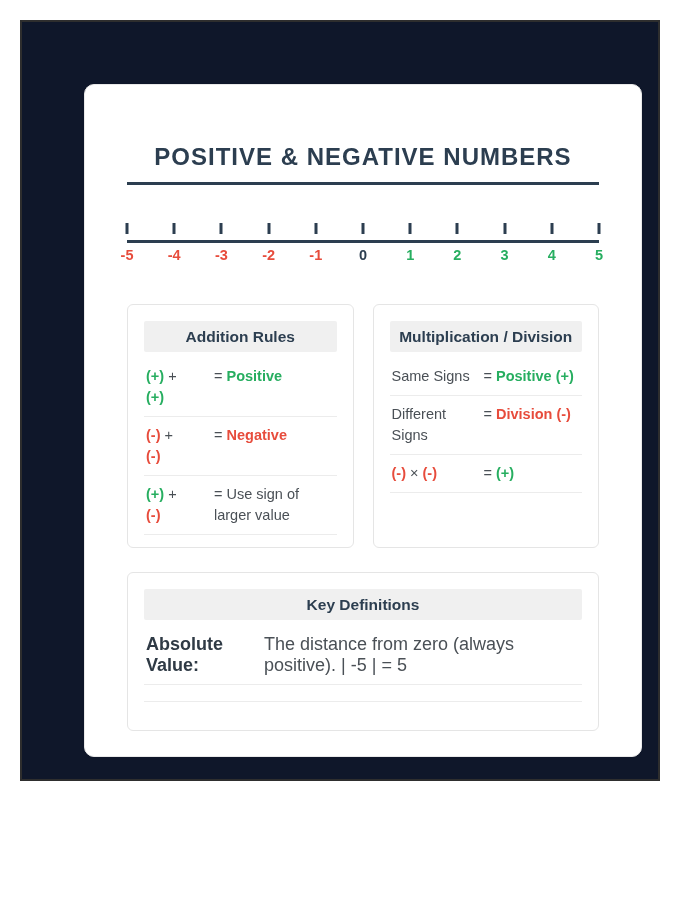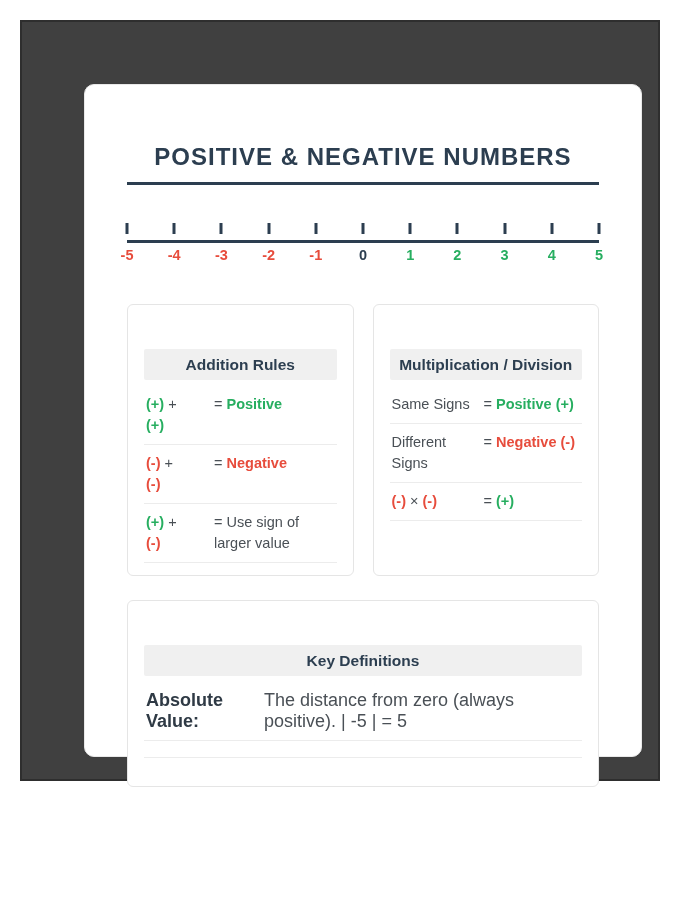--- a/index.html
+++ b/index.html
@@ -10,21 +10,21 @@
     --strip:#f0f0f0;
     --sep:#ececec;
     --cardborder:#e5e5e5;
   }
   *{margin:0;padding:0;box-sizing:border-box;}
   html,body{width:700px;height:900px;background:#ffffff;
     font-family:"Liberation Sans","DejaVu Sans",sans-serif;color:var(--body);}
   body{position:relative;overflow:hidden;}
 
   .page-frame{position:absolute;left:20px;top:20px;width:640px;height:761px;
-    border:2px solid #2e2e2e;background:#404040;}
+    border:2px solid #2e2e2e;background:#0f172a;}
 
   .sheet{position:absolute;left:62px;top:62px;width:558px;height:673px;
     background:#fff;border:1px solid #e9e9e9;border-radius:10px;
     box-shadow:0 1px 3px rgba(0,0,0,0.04);}
   .sheet-inner{padding:57px 42px 0 42px;}
 
   .page-title{font-size:24px;font-weight:800;letter-spacing:1px;color:var(--navy);
     text-align:center;line-height:29px;}
   .title-rule{height:3px;background:var(--navy);margin-top:11px;}
 
@@ -43,21 +43,21 @@
   .tone-red{color:var(--red);}
   .tone-dark{color:var(--body);}
   .tone-navy{color:var(--navy);}
   .bold{font-weight:700;}
 
   
   .cards-row{margin-top:36px;display:flex;gap:19px;align-items:stretch;}
   .card{flex:1;background:#fff;border:1px solid var(--cardborder);border-radius:6px;
     padding:16px 16px 12px 16px;}
   .card-header{background:var(--strip);color:var(--navy);font-weight:700;
-    font-size:15.5px;line-height:21px;text-align:center;padding:5px 2px;border-radius:2px;margin-top:28px;}
+    font-size:15.5px;line-height:21px;text-align:center;padding:5px 2px;border-radius:2px;}
   .rows{margin-top:6px;}
   .rule-row{display:flex;padding:8px 2px;border-bottom:1px solid var(--sep);
     font-size:14.5px;line-height:21px;}
   .rr-left{flex:none;}
   .add-left{width:68px;}
   .mult-left{width:92px;}
   .rr-right{flex:1;}
 
   
   .def-card{margin-top:24px;background:#fff;border:1px solid var(--cardborder);
@@ -161,21 +161,21 @@
               <div class="rr-right">
                 <span class="tone-dark">= </span><span class="tone-green bold">Positive (+)</span>
               </div>
             </div>
 
             <div class="rule-row">
               <div class="rr-left mult-left">
                 <span class="tone-dark">Different Signs</span>
               </div>
               <div class="rr-right">
-                <span class="tone-dark">= </span><span class="tone-red bold">Negative (-)</span>
+                <span class="tone-dark">= </span><span class="tone-red bold">Division (-)</span>
               </div>
             </div>
 
             <div class="rule-row">
               <div class="rr-left mult-left">
                 <span class="tone-red bold">(-)</span><span class="tone-dark"> × </span><span class="tone-red bold">(-)</span>
               </div>
               <div class="rr-right">
                 <span class="tone-dark">= </span><span class="tone-green bold">(+)</span>
               </div>

